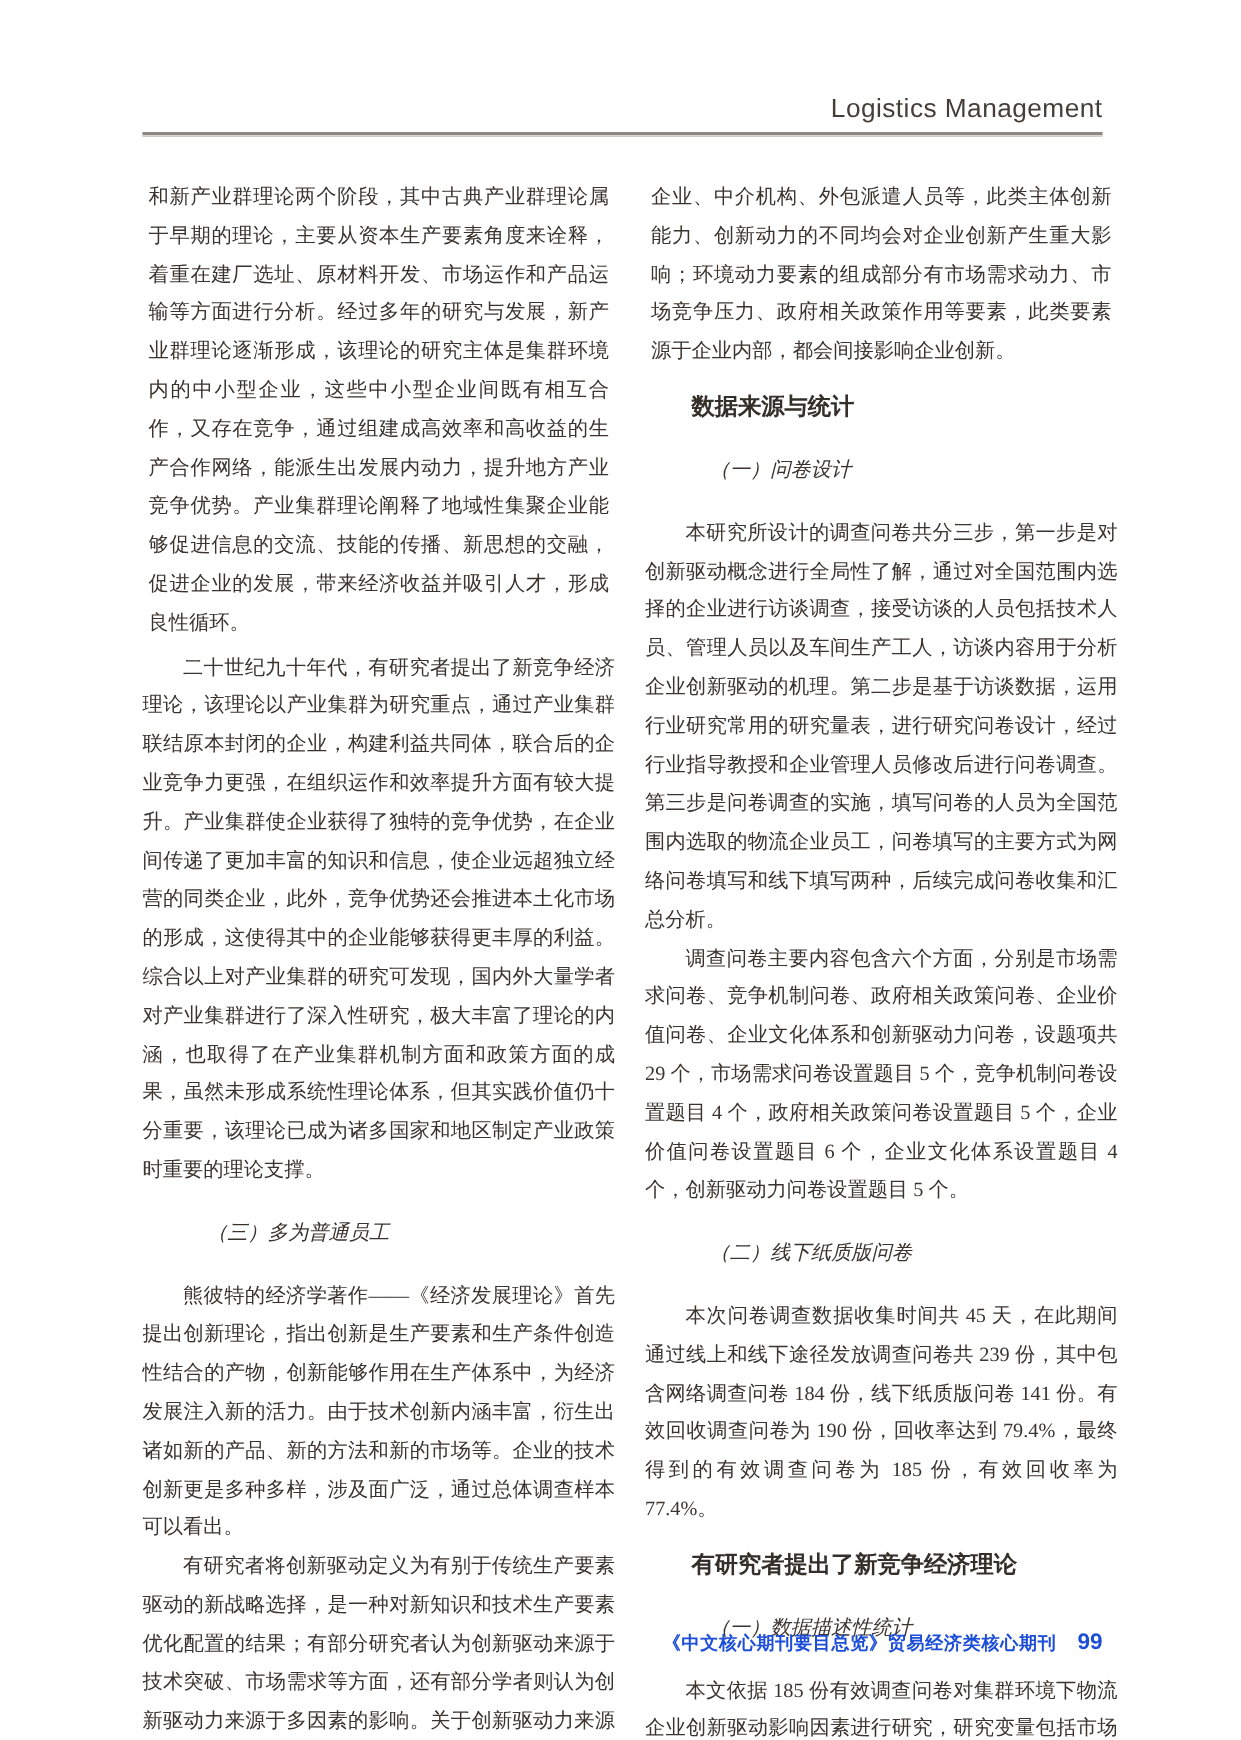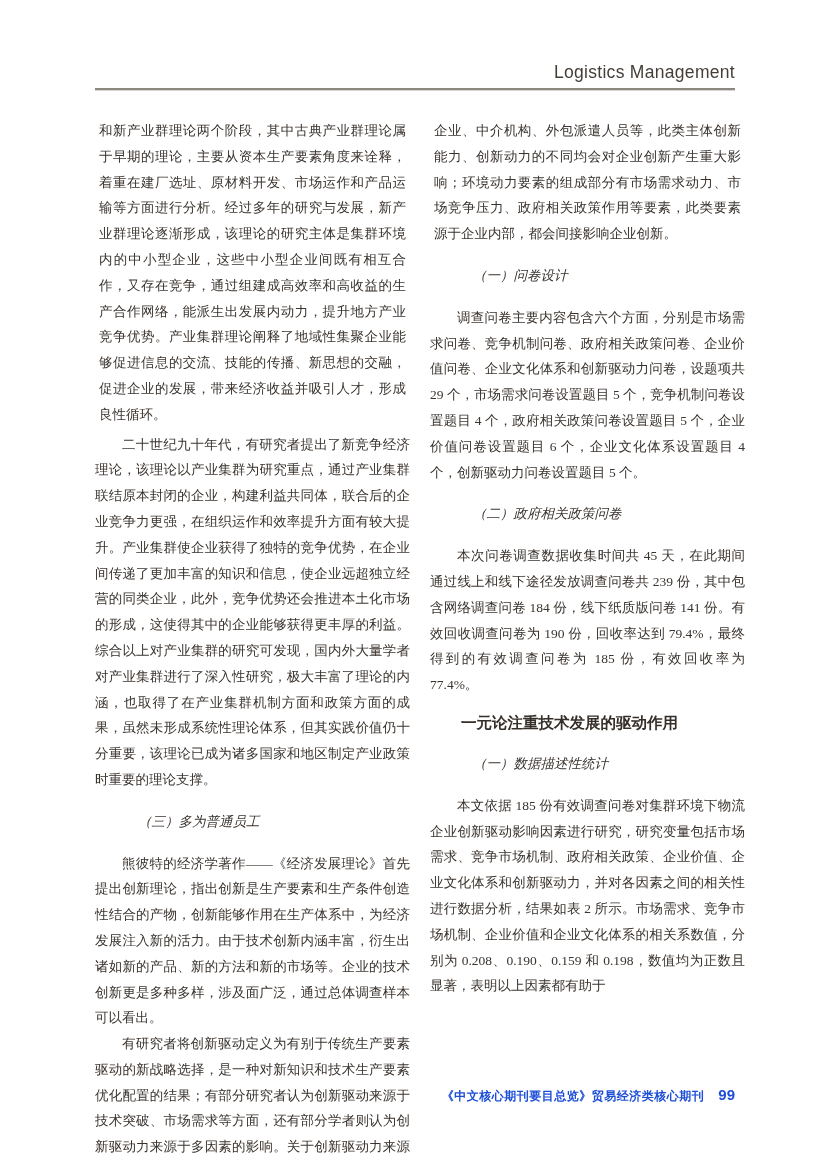--- a/index.html
+++ b/index.html
@@ -115,25 +115,27 @@
       <p class="para-cont">和新产业群理论两个阶段，其中古典产业群理论属于早期的理论，主要从资本生产要素角度来诠释，着重在建厂选址、原材料开发、市场运作和产品运输等方面进行分析。经过多年的研究与发展，新产业群理论逐渐形成，该理论的研究主体是集群环境内的中小型企业，这些中小型企业间既有相互合作，又存在竞争，通过组建成高效率和高收益的生产合作网络，能派生出发展内动力，提升地方产业竞争优势。产业集群理论阐释了地域性集聚企业能够促进信息的交流、技能的传播、新思想的交融，促进企业的发展，带来经济收益并吸引人才，形成良性循环。</p>
       <p class="para">二十世纪九十年代，有研究者提出了新竞争经济理论，该理论以产业集群为研究重点，通过产业集群联结原本封闭的企业，构建利益共同体，联合后的企业竞争力更强，在组织运作和效率提升方面有较大提升。产业集群使企业获得了独特的竞争优势，在企业间传递了更加丰富的知识和信息，使企业远超独立经营的同类企业，此外，竞争优势还会推进本土化市场的形成，这使得其中的企业能够获得更丰厚的利益。综合以上对产业集群的研究可发现，国内外大量学者对产业集群进行了深入性研究，极大丰富了理论的内涵，也取得了在产业集群机制方面和政策方面的成果，虽然未形成系统性理论体系，但其实践价值仍十分重要，该理论已成为诸多国家和地区制定产业政策时重要的理论支撑。</p>
       <p class="subheading">（三）多为普通员工</p>
       <p class="para">熊彼特的经济学著作——《经济发展理论》首先提出创新理论，指出创新是生产要素和生产条件创造性结合的产物，创新能够作用在生产体系中，为经济发展注入新的活力。由于技术创新内涵丰富，衍生出诸如新的产品、新的方法和新的市场等。企业的技术创新更是多种多样，涉及面广泛，通过总体调查样本可以看出。</p>
       <p class="para">有研究者将创新驱动定义为有别于传统生产要素驱动的新战略选择，是一种对新知识和技术生产要素优化配置的结果；有部分研究者认为创新驱动来源于技术突破、市场需求等方面，还有部分学者则认为创新驱动力来源于多因素的影响。关于创新驱动力来源的理论可分为一元论和二元论，其中，一元论注重技术发展的驱动作用，另一方则指出市场需求才是起关键作用的因素；二元论则是以上观点的统一，指出企业的技术创新是技术驱动和市场需求影响所共同造成的结果。</p>
 
     </div>
 
     <div class="col">
       <p class="para-cont">企业、中介机构、外包派遣人员等，此类主体创新能力、创新动力的不同均会对企业创新产生重大影响；环境动力要素的组成部分有市场需求动力、市场竞争压力、政府相关政策作用等要素，此类要素源于企业内部，都会间接影响企业创新。</p>
+      <h2 class="heading">数据来源与统计</h2>
       <p class="subheading">（一）问卷设计</p>
+      <p class="para">本研究所设计的调查问卷共分三步，第一步是对创新驱动概念进行全局性了解，通过对全国范围内选择的企业进行访谈调查，接受访谈的人员包括技术人员、管理人员以及车间生产工人，访谈内容用于分析企业创新驱动的机理。第二步是基于访谈数据，运用行业研究常用的研究量表，进行研究问卷设计，经过行业指导教授和企业管理人员修改后进行问卷调查。第三步是问卷调查的实施，填写问卷的人员为全国范围内选取的物流企业员工，问卷填写的主要方式为网络问卷填写和线下填写两种，后续完成问卷收集和汇总分析。</p>
       <p class="para">调查问卷主要内容包含六个方面，分别是市场需求问卷、竞争机制问卷、政府相关政策问卷、企业价值问卷、企业文化体系和创新驱动力问卷，设题项共 29 个，市场需求问卷设置题目 5 个，竞争机制问卷设置题目 4 个，政府相关政策问卷设置题目 5 个，企业价值问卷设置题目 6 个，企业文化体系设置题目 4 个，创新驱动力问卷设置题目 5 个。</p>
-      <p class="subheading">（二）政府相关政策问卷</p>
+      <p class="subheading">（二）线下纸质版问卷</p>
       <p class="para">本次问卷调查数据收集时间共 45 天，在此期间通过线上和线下途径发放调查问卷共 239 份，其中包含网络调查问卷 184 份，线下纸质版问卷 141 份。有效回收调查问卷为 190 份，回收率达到 79.4%，最终得到的有效调查问卷为 185 份，有效回收率为 77.4%。</p>
-      <h2 class="heading">一元论注重技术发展的驱动作用</h2>
+      <h2 class="heading">有研究者提出了新竞争经济理论</h2>
       <p class="subheading">（一）数据描述性统计</p>
       <p class="para">本文依据 185 份有效调查问卷对集群环境下物流企业创新驱动影响因素进行研究，研究变量包括市场需求、竞争市场机制、政府相关政策、企业价值、企业文化体系和创新驱动力，并对各因素之间的相关性进行数据分析，结果如表 2 所示。市场需求、竞争市场机制、企业价值和企业文化体系的相关系数值，分别为 0.208、0.190、0.159 和 0.198，数值均为正数且显著，表明以上因素都有助于</p>
     </div>
 
   </div>
 
   <div class="page-footer">
     <span class="footer-text">《中文核心期刊要目总览》贸易经济类核心期刊</span><span class="footer-page-number">99</span>
   </div>
 

